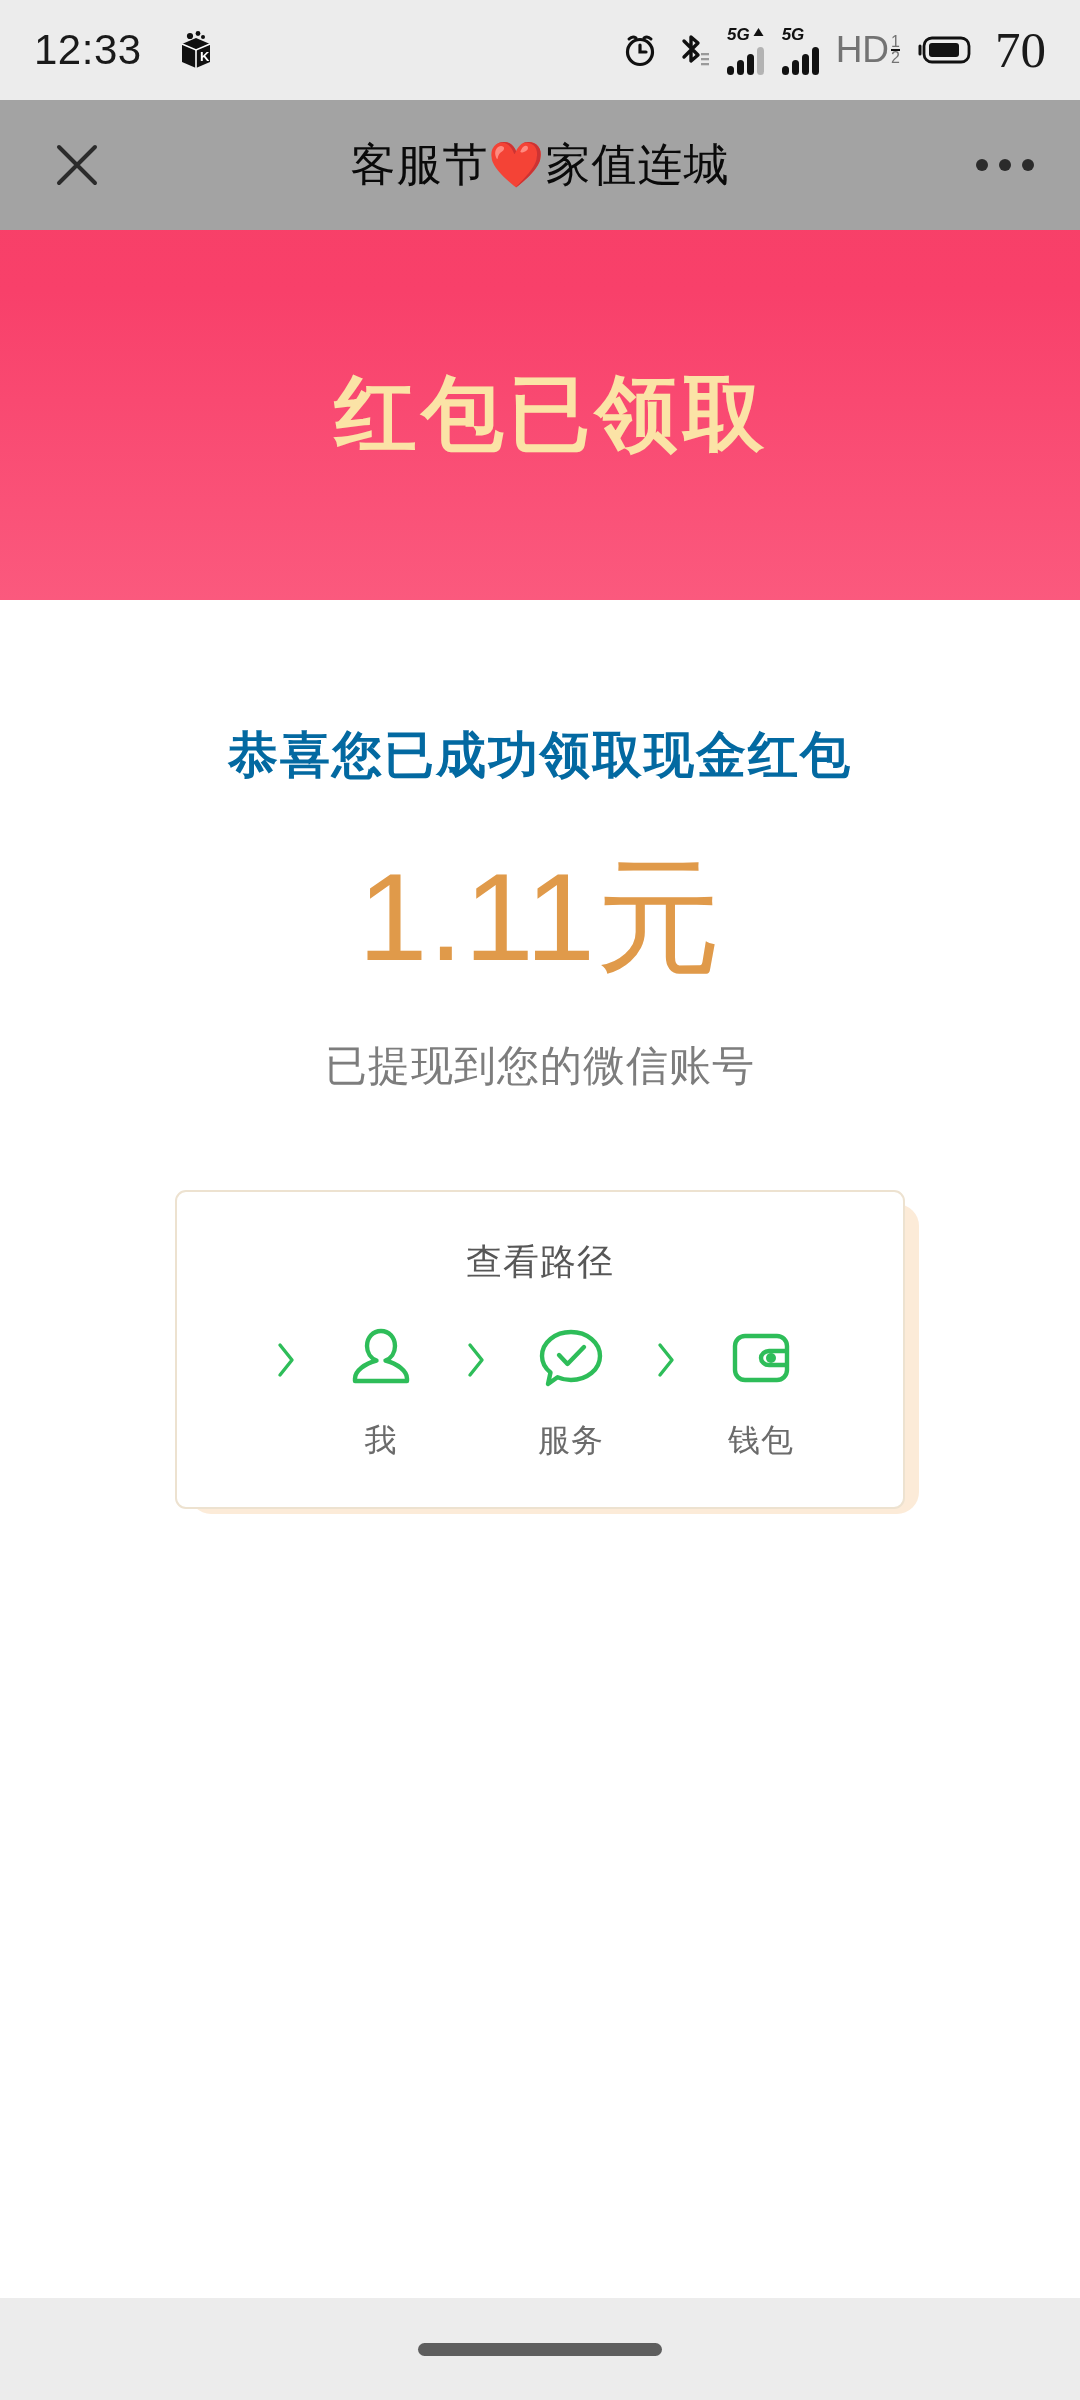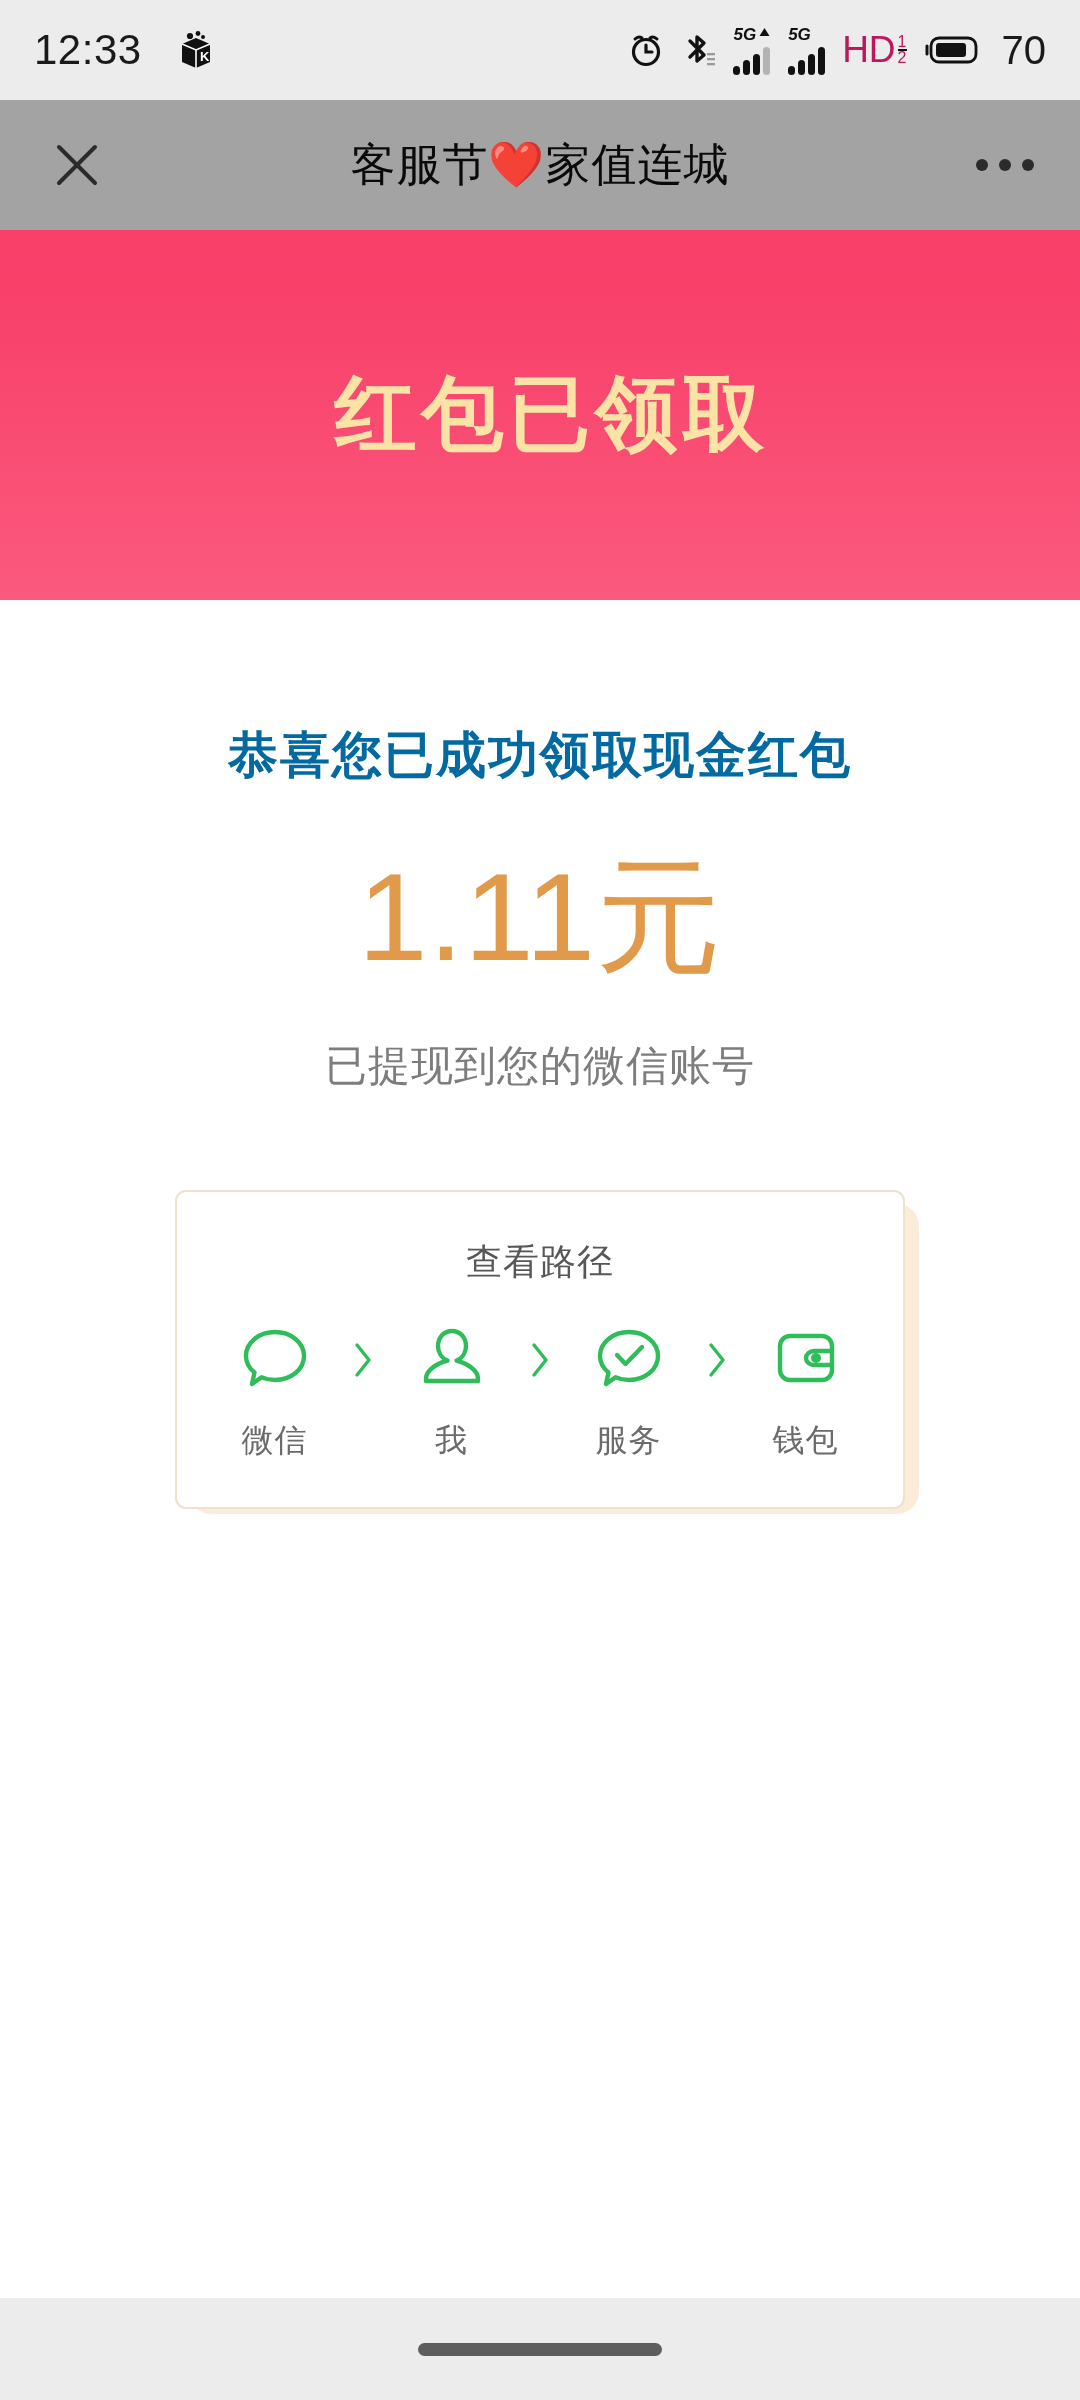--- a/index.html
+++ b/index.html
@@ -14,36 +14,36 @@
   
   .statusbar{
     position:absolute; top:0; left:0; width:1080px; height:100px;
     background:#ececec;
     display:flex; align-items:center;
     padding:0 34px;
   }
   .sb-left{ display:flex; align-items:center; gap:34px; }
   .sb-time{ font-size:42px; color:#1a1a1a; font-weight:400; letter-spacing:0.5px; }
   .sb-right{ margin-left:auto; display:flex; align-items:center; gap:17px; }
-  .sb-battnum{ font-size:40px; color:#1a1a1a; margin-left:5px; }
+  .sb-battnum{ font-size:51px; color:#1a1a1a; margin-left:5px;font-family:Liberation Serif, serif; }
 
   .icn{ display:block; }
 
   
   .sig{ display:flex; align-items:flex-end; gap:3px; height:30px; position:relative; }
   .sig i{ width:7px; background:#111; border-radius:4px; display:block; }
   .sig i:nth-child(1){ height:9px; }
   .sig i:nth-child(2){ height:15px; }
   .sig i:nth-child(3){ height:21px; }
   .sig i:nth-child(4){ height:28px; }
   .sig.dim i:nth-child(4){ background:#b3b3b3; }
   .sigwrap{ display:flex; flex-direction:column; align-items:flex-start; }
   .sig-label{ font-size:17px; font-weight:700; color:#111; line-height:1;
               display:flex; align-items:center; gap:2px; margin-bottom:2px;font-style:italic; }
-  .hd{ font-size:37px; color:#be185d; font-weight:500; display:flex; align-items:center;justify-content:flex-end; }
+  .hd{ font-size:37px; color:#737373; font-weight:500; display:flex; align-items:center;justify-content:flex-end; }
   .hd sub{ font-size:16px; line-height:0.9; display:inline-flex; flex-direction:column;
            margin-left:2px; text-align:center; }
   .hd sub b{ font-weight:500; }
   .hd sub span{ border-top:2px solid #111; }
 
   
   .navbar{
     position:absolute; top:100px; left:0; width:1080px; height:130px;
     background:#a3a3a3;
     display:flex; align-items:center; padding:0 46px;
@@ -241,29 +241,20 @@
     <div class="congrats">恭喜您已成功领取现金红包</div>
     <div class="amount">1.11元</div>
     <div class="withdrawn">已提现到您的微信账号</div>
 
     <div class="card-wrap">
       <div class="card-shadow"></div>
       <div class="card">
         <div class="card-title">查看路径</div>
         <div class="path">
 
-          <div class="path-step">
-            <div class="path-icon">
-              <svg width="80" height="80" viewBox="0 0 80 80">
-                <path d="M40 12 C56 12 69 22.5 69 36 C69 49.5 56 60 40 60 C35 60 30.5 59 26.5 57.3
-                         L17 64 L19.5 52.5 C14.2 48.2 11 42.5 11 36 C11 22.5 24 12 40 12 Z" fill="none" stroke="#2EBD59" stroke-width="4.4" stroke-linejoin="round"></path>
-              </svg>
-            </div>
-            <div class="path-label">微信</div>
-          </div>
 
           <div class="path-arrow">
             <svg width="26" height="42" viewBox="0 0 26 42">
               <path d="M7 6 L19 21 L7 36" fill="none" stroke="#2EBD59" stroke-width="3.4" stroke-linecap="round" stroke-linejoin="round"></path>
             </svg>
           </div>
 
           <div class="path-step">
             <div class="path-icon">
               <svg width="80" height="80" viewBox="0 0 80 80">

